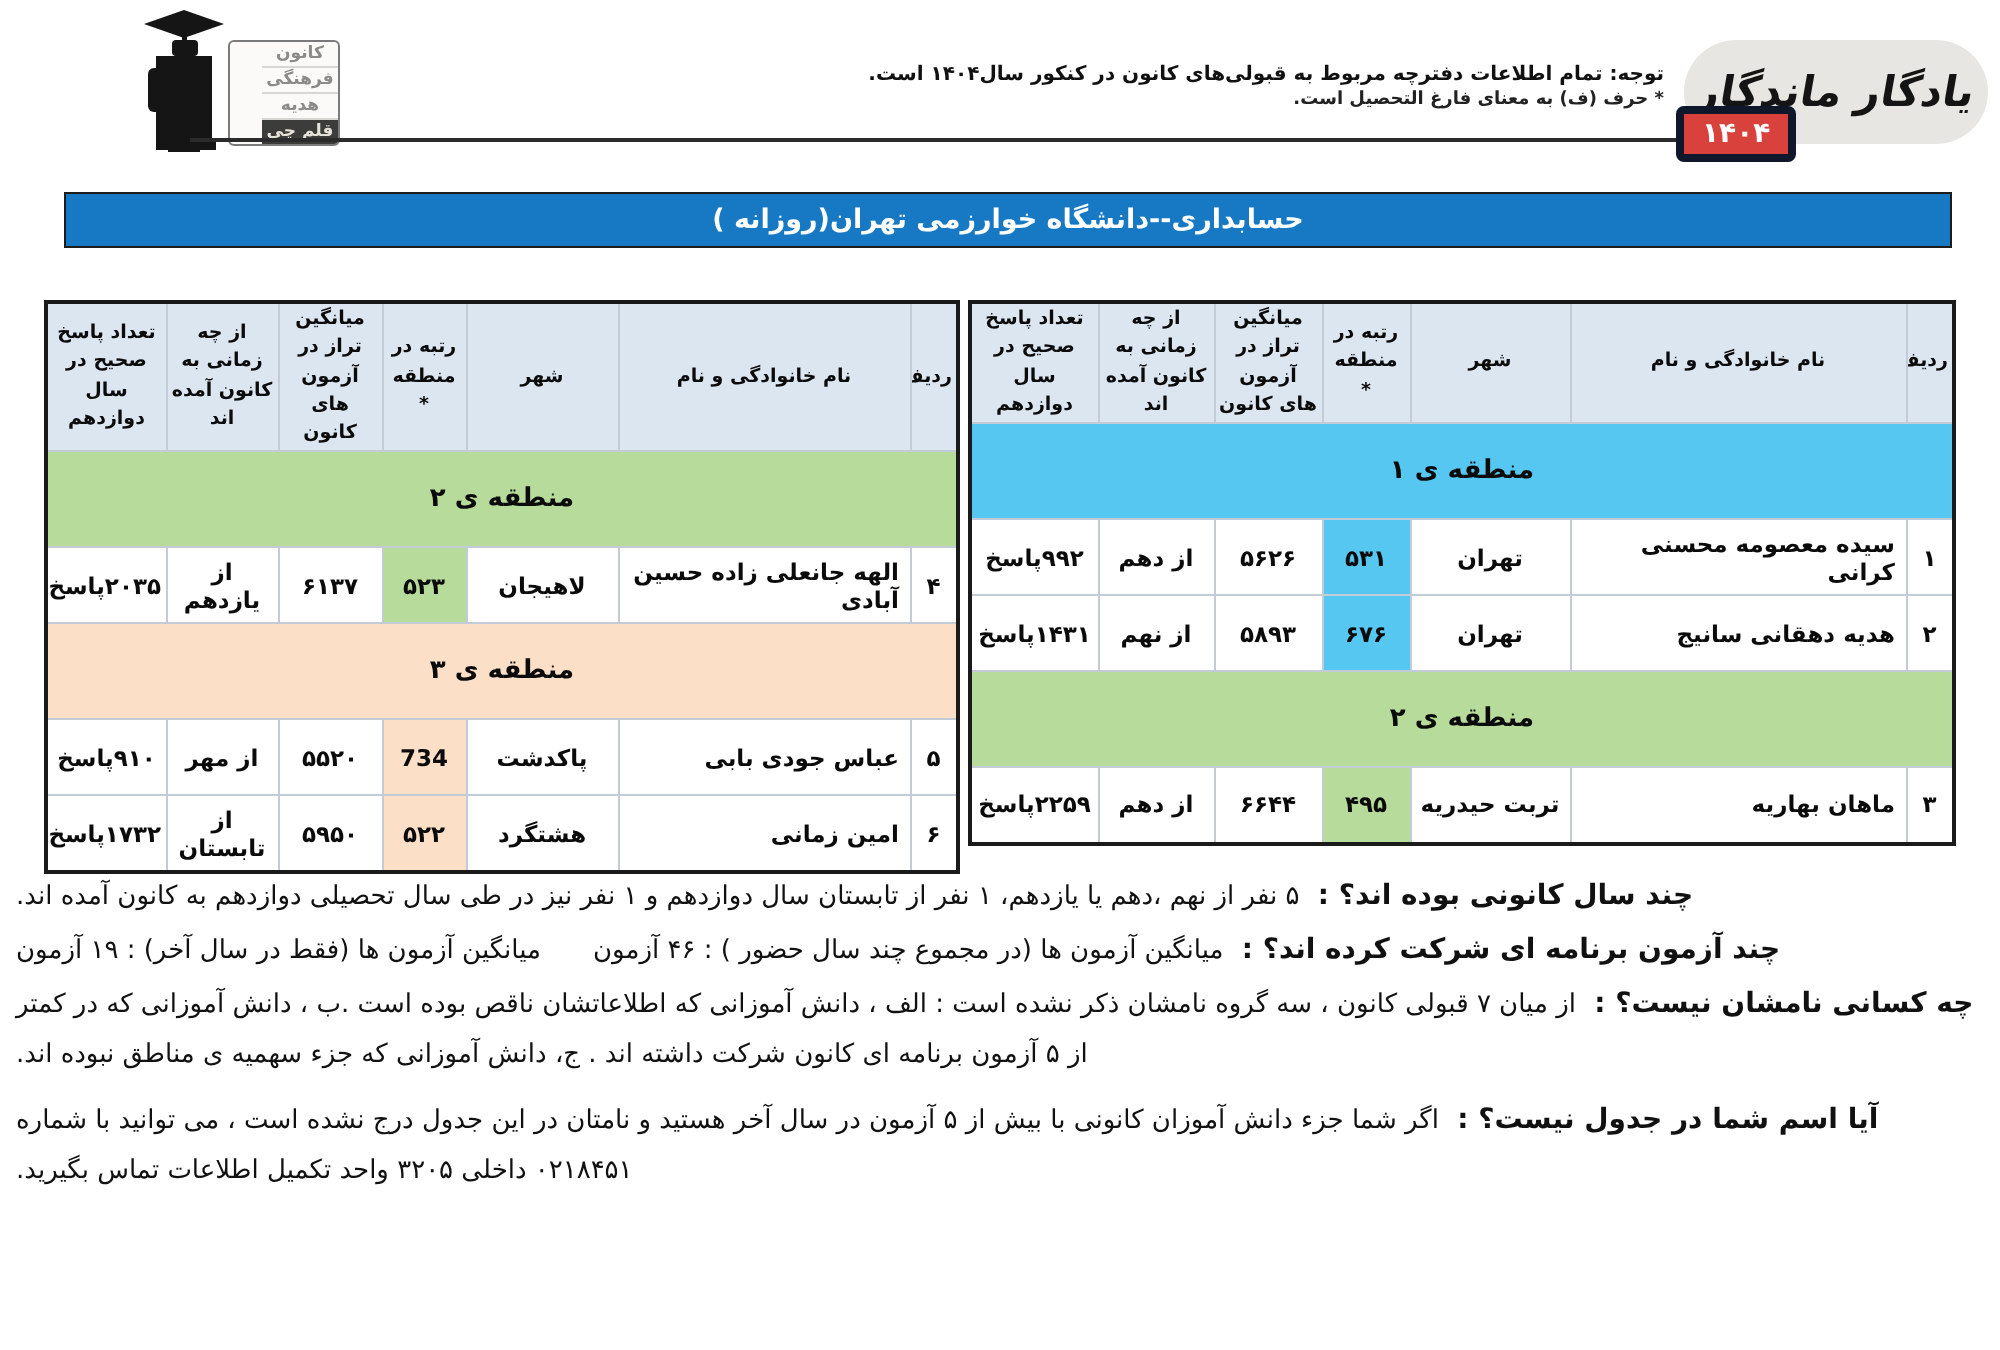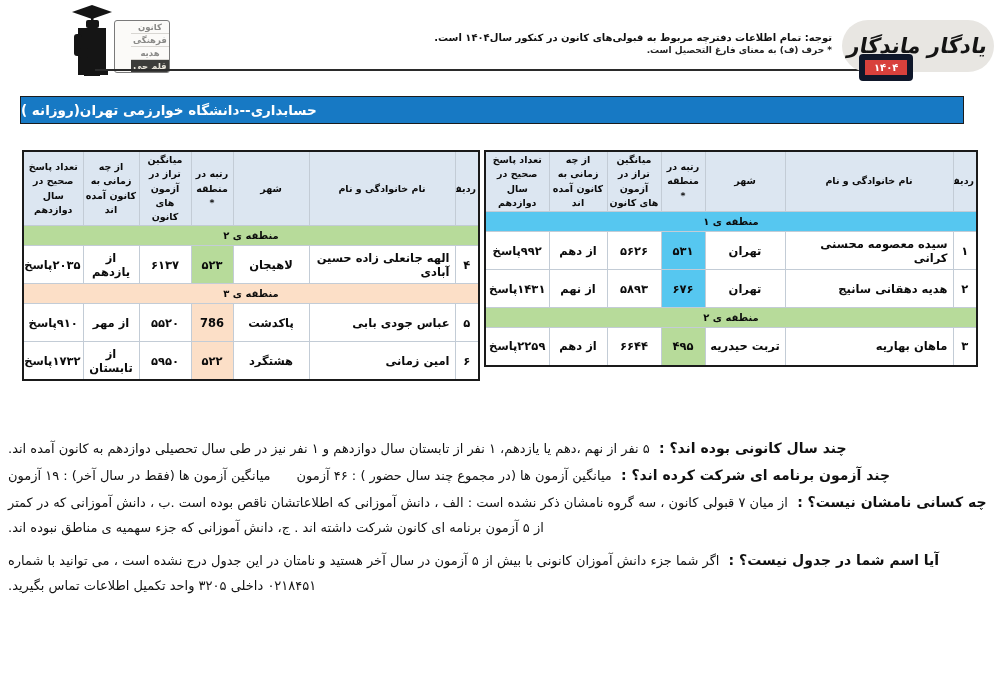--- a/index.html
+++ b/index.html
@@ -78,39 +78,38 @@
     font-weight: bold;
     color: #141414;
     transform: skewX(-10deg);
     white-space: nowrap;
   }
   .brand-year {
     position: absolute;
     left: -4px; bottom: -9px;
     background: #d8413c;
     color: #ffffff;
-    font-size: 10px;
+    font-size: 14px;
     font-weight: bold;
     padding: 2px 9px;
     border-radius: 4px;
-    border: 6px solid #0f172a;
-    margin-left: 21px;
+    border: 4px solid #0f172a;
   }
 
   
   .title-bar {
     position: absolute;
-    left: 20px; top: 96px;
+    left: 32px; top: 96px;
     width: 944px; height: 28px;
     background: #1779c4;
     border: 1px solid #1c1c1c;
     color: #ffffff;
     font-size: 13.5px;
     font-weight: bold;
-    text-align: left;
+    text-align: center;
     line-height: 26px;
   }
 
   
   .tbl {
     position: absolute;
     top: 150px;
     border-collapse: collapse;
     table-layout: fixed;
     direction: rtl;
@@ -129,22 +128,22 @@
     padding: 1px 2px;
   }
   .tbl thead th {
     background: #dce6f1;
     height: 56px;
     font-size: 9.5px;
     line-height: 1.5;
   }
   .tbl .band td {
     height: 20px;
-    font-size: 10px;
-    padding: 4px;
+    font-size: 13px;
+    padding: 16px;
   }
   .band-cyan  td { background: #56c7f0; }
   .band-green td { background: #b7db9a; }
   .band-peach td { background: #fcdfc7; }
   .tbl .datarow td { height: 38px; font-size: 11.5px; background: #ffffff; }
   .tbl .datarow td.name-cell { text-align: right; padding-right: 5px; }
   .rank-cyan  { background: #56c7f0 !important; margin-left: 36px; }
   .rank-green { background: #b7db9a !important; }
   .rank-peach { background: #fcdfc7 !important; }
 
@@ -292,21 +291,21 @@
         <td>از یازدهم</td>
         <td>۲۰۳۵پاسخ</td>
       </tr>
       <tr class="band band-peach">
         <td colspan="7">منطقه ی ۳</td>
       </tr>
       <tr class="datarow">
         <td>۵</td>
         <td class="name-cell">عباس جودی بابی</td>
         <td>پاکدشت</td>
-        <td class="rank-peach">786</td>
+        <td class="rank-peach">734</td>
         <td>۵۵۲۰</td>
         <td>از مهر</td>
         <td>۹۱۰پاسخ</td>
       </tr>
       <tr class="datarow">
         <td>۶</td>
         <td class="name-cell">امین زمانی</td>
         <td>هشتگرد</td>
         <td class="rank-peach">۵۲۲</td>
         <td>۵۹۵۰</td>

